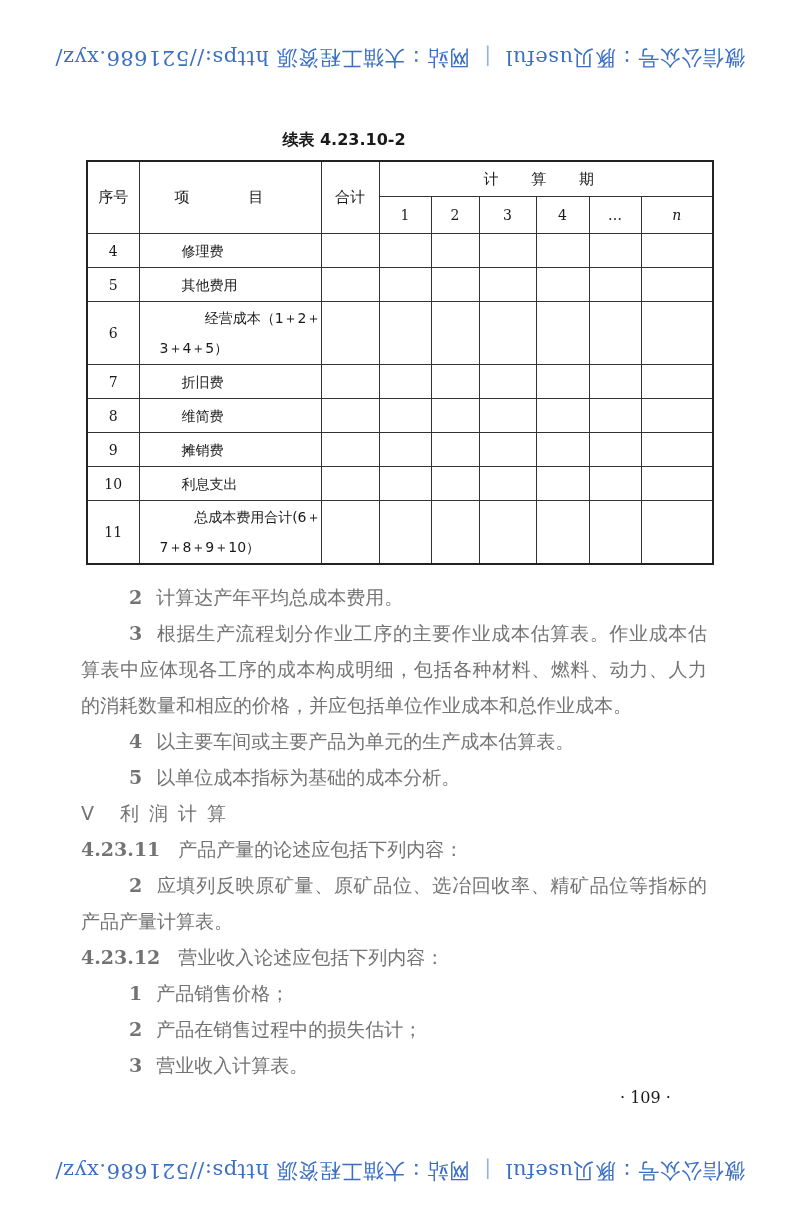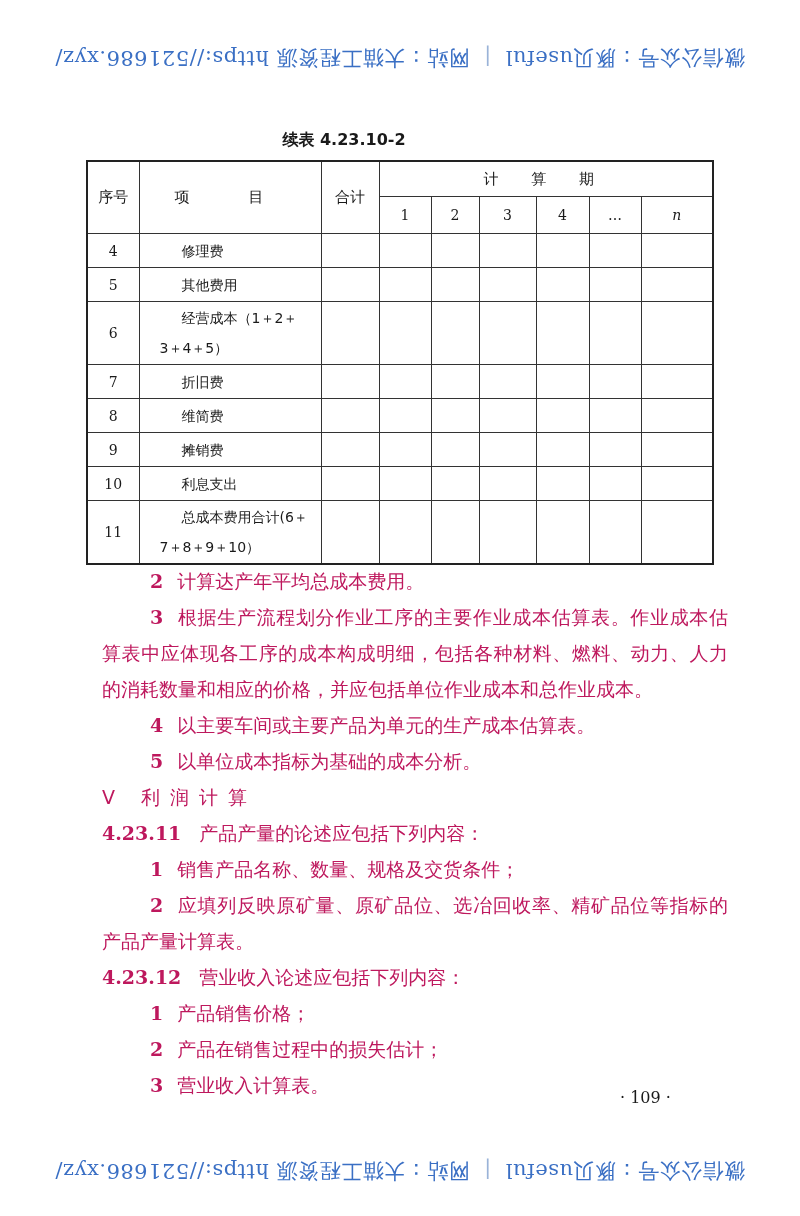--- a/index.html
+++ b/index.html
@@ -31,28 +31,28 @@
     border: 1px solid #333; padding: 0; font-weight: normal; text-align: center; vertical-align: middle;
   }
   table.cost th { height: 34px; font-family: "DejaVu Sans", "Liberation Sans", sans-serif; font-size: 15px; }
   table.cost tr.hdr2 th { height: 36px; font-family: "DejaVu Serif", "Liberation Serif", serif; font-size: 14px; }
   table.cost td { height: 33px; }
   table.cost tr.tall td { height: 62px; }
   table.cost td.item {
     text-align: left; padding-left: 20px; line-height: 30px;
     font-family: "DejaVu Sans", "Liberation Sans", sans-serif; font-size: 14px;
   }
-  table.cost td.item .first { padding-left: 22px; display: block; }
+  table.cost td.item .first { padding-left: 22px; display: block; text-align: right; }
   table.cost td.item .single { padding-left: 22px; }
   .italic { font-style: italic; font-weight: bold; }
   .spaced { letter-spacing: 22px; }
 
   .body-text {
-    position: absolute; left: 102px; width: 626px; font-size: 19px; line-height: 36px;
-    font-family: "DejaVu Sans", "Liberation Sans", sans-serif; color: #be185d;
+    position: absolute; left: 81px; width: 626px; font-size: 19px; line-height: 36px;
+    font-family: "DejaVu Sans", "Liberation Sans", sans-serif; color: #737373; margin-top: 16px;
   }
   .para { margin: 0; text-indent: 0; }
   .para.indent { padding-left: 48px; }
   .para.hanging { text-indent: 48px; text-align: justify; }
   .num { font-weight: bold; font-family: "DejaVu Serif", "Liberation Serif", serif; margin-right: 14px; }
   .clause-no { font-weight: bold; font-family: "DejaVu Serif", "Liberation Serif", serif; margin-right: 18px; }
   .section-heading { letter-spacing: 10px; margin: 0; }
   .page-number {
     position: absolute; left: 620px; top: 1088px; font-size: 16px;
     font-family: "DejaVu Serif", "Liberation Serif", serif;
@@ -188,21 +188,20 @@
 </tbody>
   </table>
 
 <div class="body-text" style="top:563px;">
   <p class="para indent"><span class="num">2</span><span>计算达产年平均总成本费用。</span></p>
   <p class="para hanging"><span class="num">3</span><span>根据生产流程划分作业工序的主要作业成本估算表。作业成本估算表中应体现各工序的成本构成明细，包括各种材料、燃料、动力、人力的消耗数量和相应的价格，并应包括单位作业成本和总作业成本。</span></p>
   <p class="para indent"><span class="num">4</span><span>以主要车间或主要产品为单元的生产成本估算表。</span></p>
   <p class="para indent"><span class="num">5</span><span>以单位成本指标为基础的成本分析。</span></p>
   <p class="section-heading">Ⅴ 利润计算</p>
   <p class="para"><span class="clause-no">4.23.11</span><span>产品产量的论述应包括下列内容：</span></p>
-  <p class="para indent"><span class="num">1</span><span>销售产品名称、数量、规格及交货条件；</span></p>
   <p class="para hanging"><span class="num">2</span><span>应填列反映原矿量、原矿品位、选冶回收率、精矿品位等指标的产品产量计算表。</span></p>
   <p class="para"><span class="clause-no">4.23.12</span><span>营业收入论述应包括下列内容：</span></p>
   <p class="para indent"><span class="num">1</span><span>产品销售价格；</span></p>
   <p class="para indent"><span class="num">2</span><span>产品在销售过程中的损失估计；</span></p>
   <p class="para indent"><span class="num">3</span><span>营业收入计算表。</span></p>
 </div>
 
 <div class="page-number">· 109 ·</div>
 
 <div class="watermark wm-bottom">

